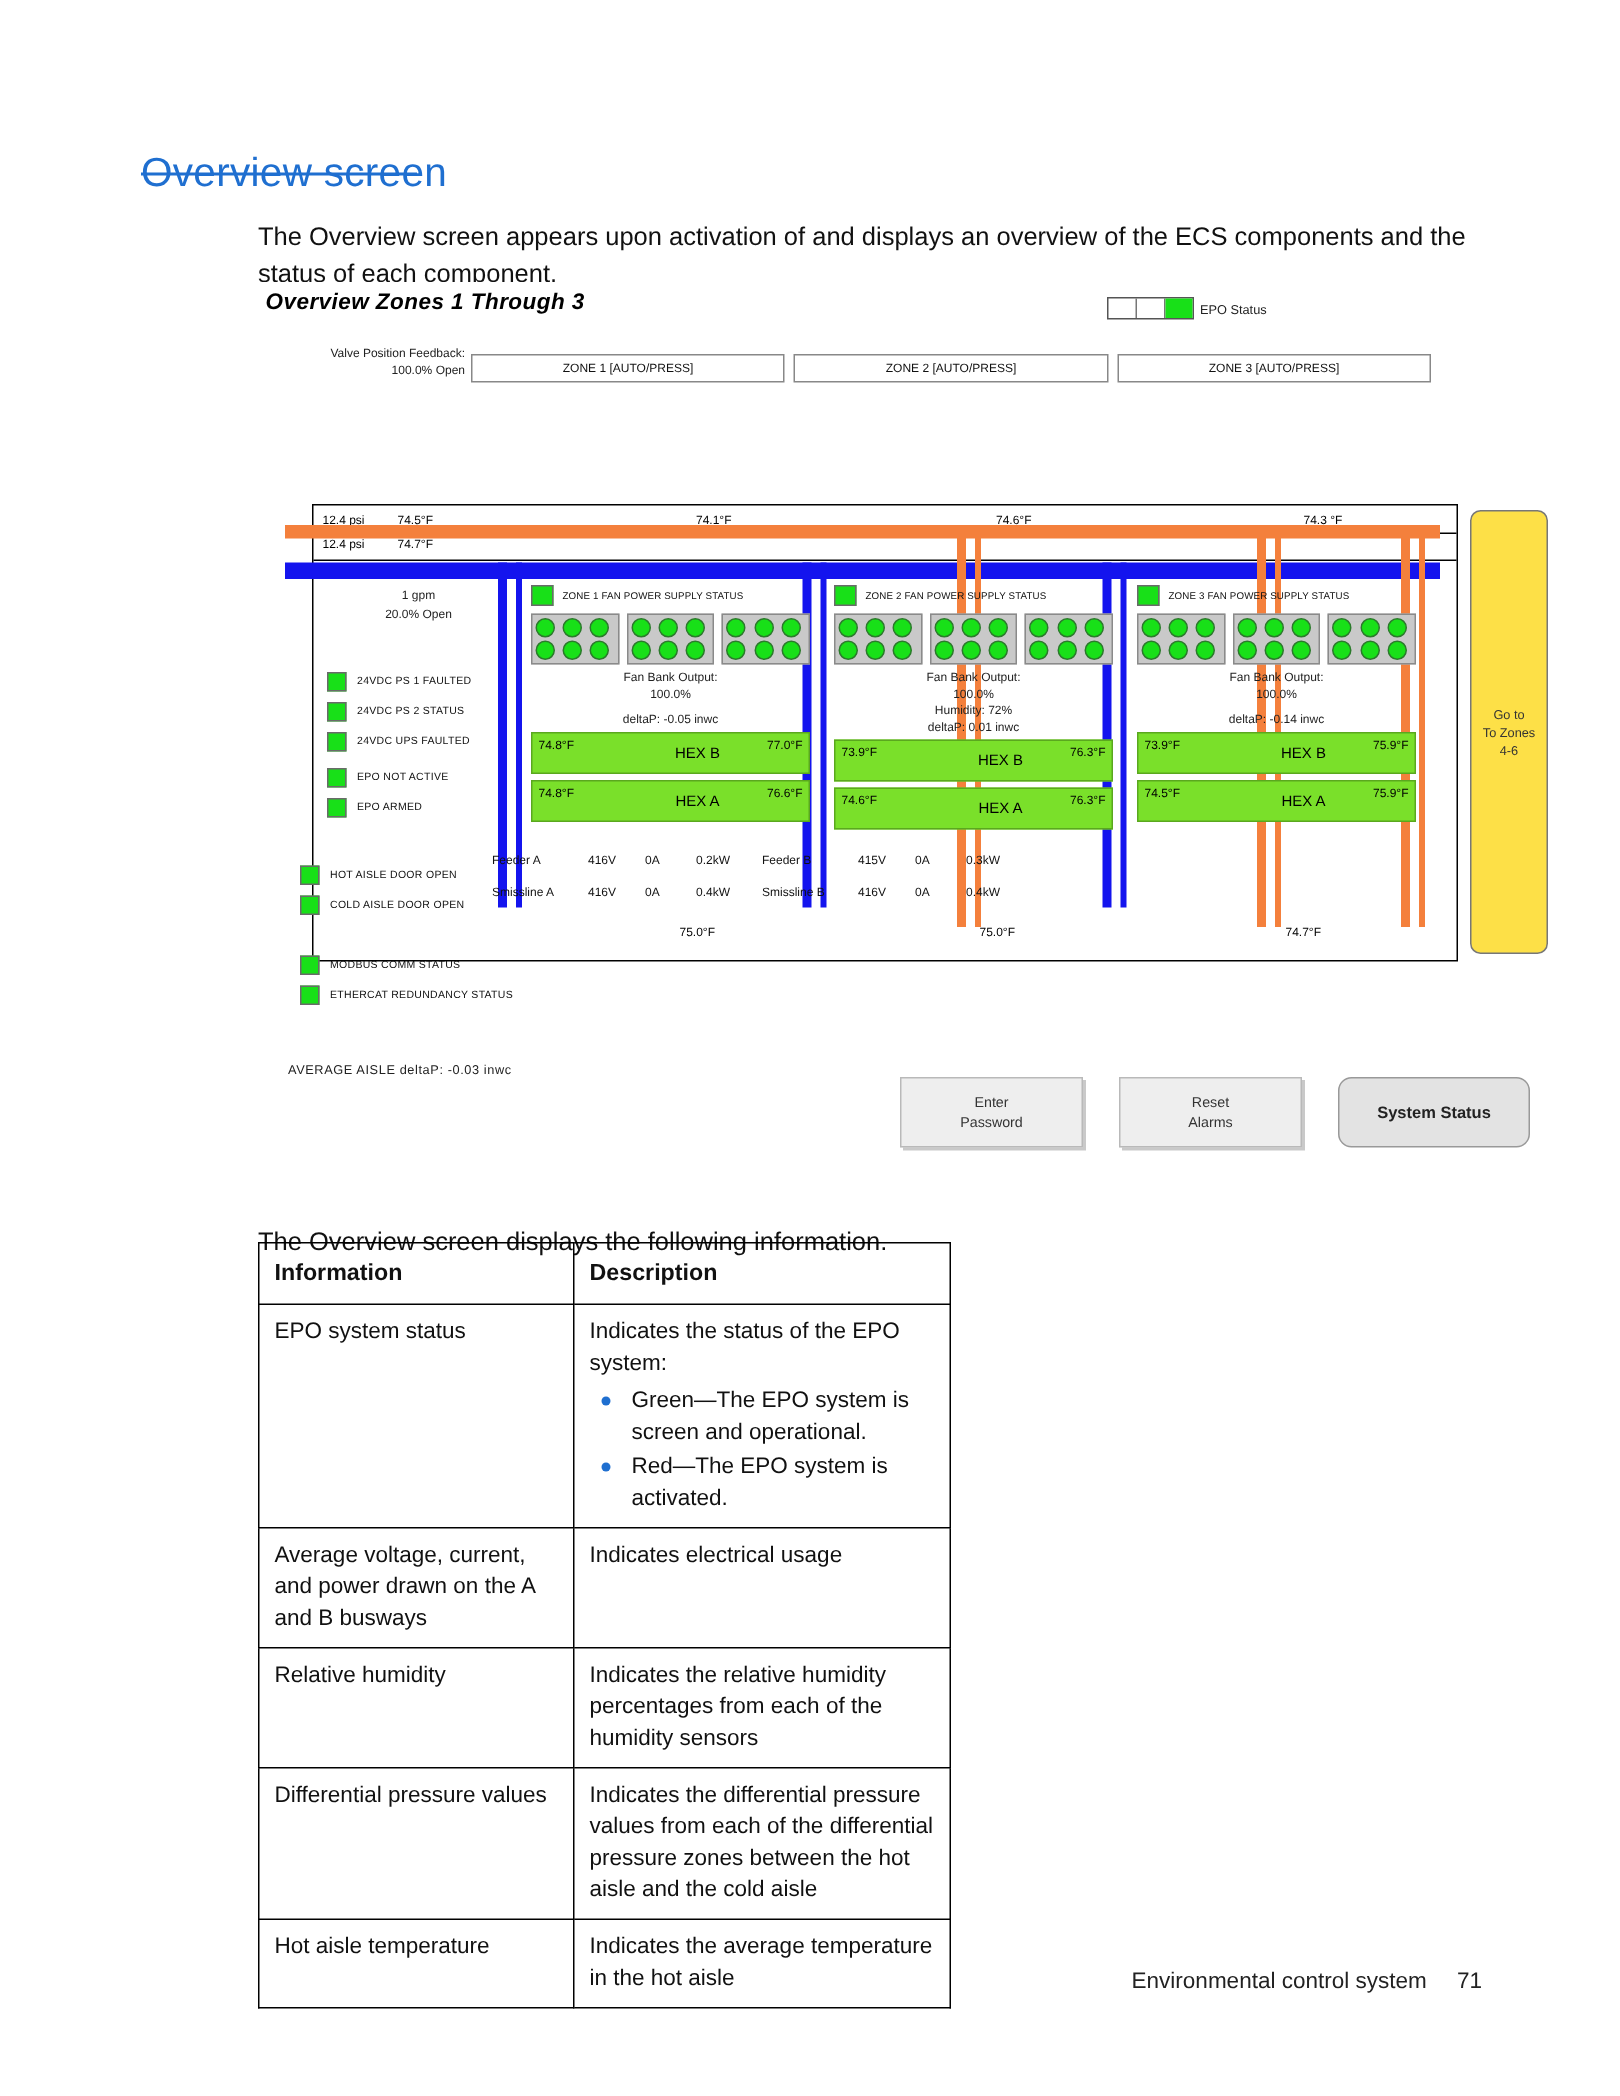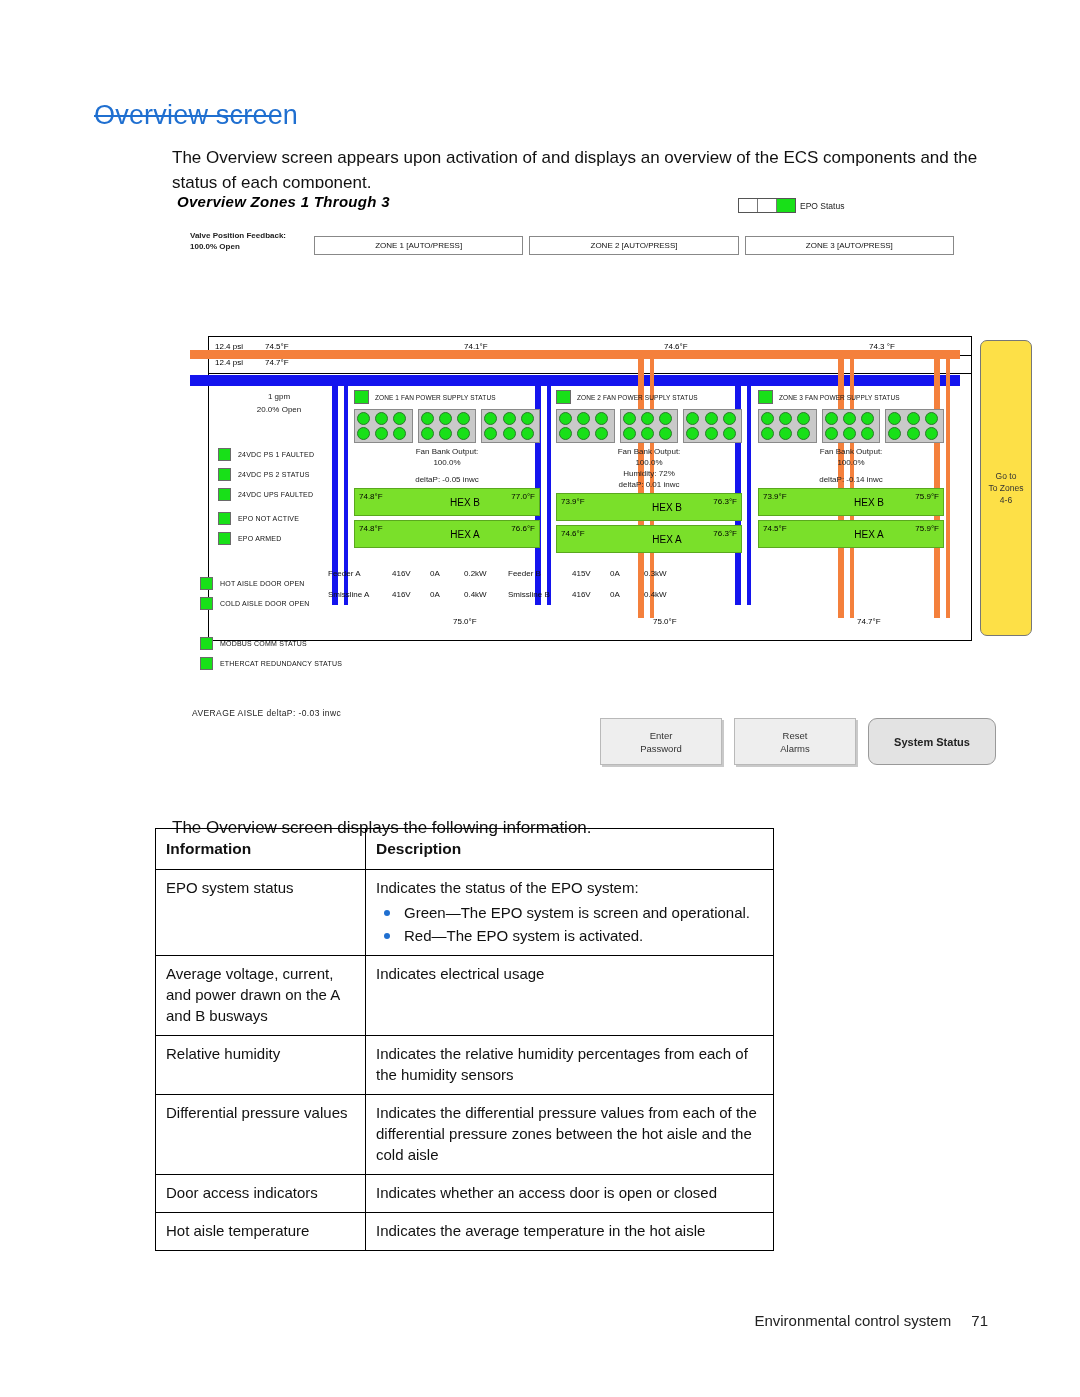--- a/index.html
+++ b/index.html
@@ -57,21 +57,21 @@
   }
   .epo-bar{ display:flex; border:1px solid #555; height:15px; width:58px; background:#fff; }
   .epo-seg{ flex:1; border-right:1px solid #777; }
   .epo-seg:last-child{ border-right:none; }
   .epo-seg.green{ background:#18e018; }
   .epo-pill-label{ font-size:8.5px; color:#222; }
 
   
   .valve-fb{
     position:absolute; left:18px; top:42px; width:120px;
-    text-align:left; font-size:8px; line-height:11px; color:#222;font-weight:bold;
+    text-align:right; font-size:8px; line-height:11px; color:#222;
   }
   .valve-fb .l2{ display:block; }
 
   
   .zone-hdr-row{
     position:absolute; left:142px; top:48px; width:640px;
     display:flex; gap:6px;
   }
   .zone-hdr{
     flex:1; border:1px solid #888; background:#fff;
@@ -187,37 +187,37 @@
     background:#fde047; border:1px solid #777; border-radius:7px;
     display:flex; align-items:center; justify-content:center;
     text-align:center; font-size:8.5px; line-height:12px; color:#333;
   }
 
   
   .lower-lamps{ position:absolute; left:28px; top:388px; }
   .avg-dp{ position:absolute; left:20px; top:520px; font-size:8.5px; color:#222; letter-spacing:.4px; }
 
   
-  .action-btns{ position:absolute; left:380px; top:530px; display:flex; align-items:center; gap:12px;padding-left:48px; }
+  .action-btns{ position:absolute; left:380px; top:530px; display:flex; align-items:center; gap:24px;padding-left:48px; }
   .btn-flat{
     width:122px; height:47px; background:#eeeeee; border:1px solid #b9b9b9;
     box-shadow:2px 2px 0 #c9c9c9;
     display:flex; align-items:center; justify-content:center;
     text-align:center; font-size:9.5px; line-height:13px; color:#333;
   }
   .btn-round{
     width:128px; height:47px; background:#e3e3e3; border:1px solid #999;
     border-radius:9px;
     display:flex; align-items:center; justify-content:center;
     font-size:11px; font-weight:bold; color:#222;
   }
 
   
   table.info{
-    position:absolute; left:155px; top:828px; width:619px;
+    position:absolute; left:172px; top:828px; width:462px;
     border-collapse:collapse;
     border-radius:30px;
   }
   table.info td, table.info th{
     border:1px solid #000; vertical-align:top;
     padding:7px 8px 9px 10px;
     font-size:15px; line-height:21px; color:#111; text-align:left;
   }
   table.info th{ font-weight:bold; font-size:15.5px; padding-top:9px; padding-bottom:10px;}
   table.info col.c1{ width:210px; }
@@ -563,24 +563,20 @@
     </tr>
     <tr>
       <td>Relative humidity</td>
       <td>Indicates the relative humidity percentages from each of the humidity sensors</td>
     </tr>
     <tr>
       <td>Differential pressure values</td>
       <td>Indicates the differential pressure values from each of the differential pressure zones between the hot aisle and the cold aisle</td>
     </tr>
     <tr>
-      <td>Door access indicators</td>
-      <td>Indicates whether an access door is open or closed</td>
-    </tr>
-    <tr>
       <td>Hot aisle temperature</td>
       <td>Indicates the average temperature in the hot aisle</td>
     </tr>
   </tbody>
 </table>
 
 <div class="footer">
   <span>Environmental control system</span>
   <span class="pg">71</span>
 </div>

